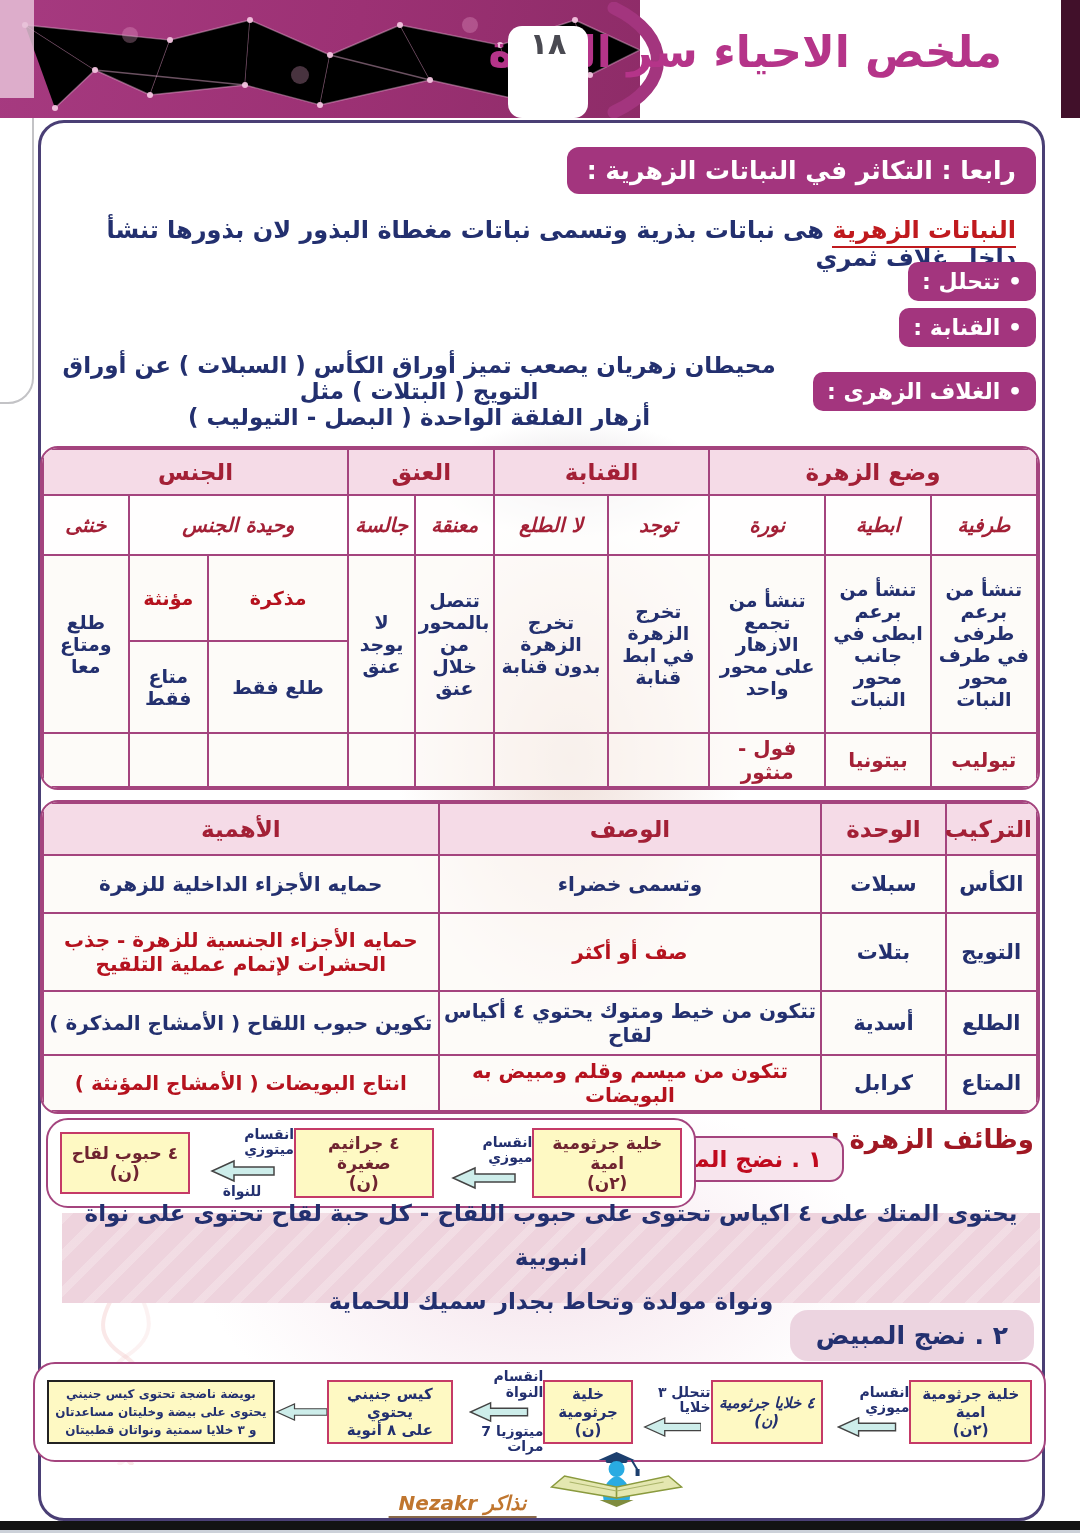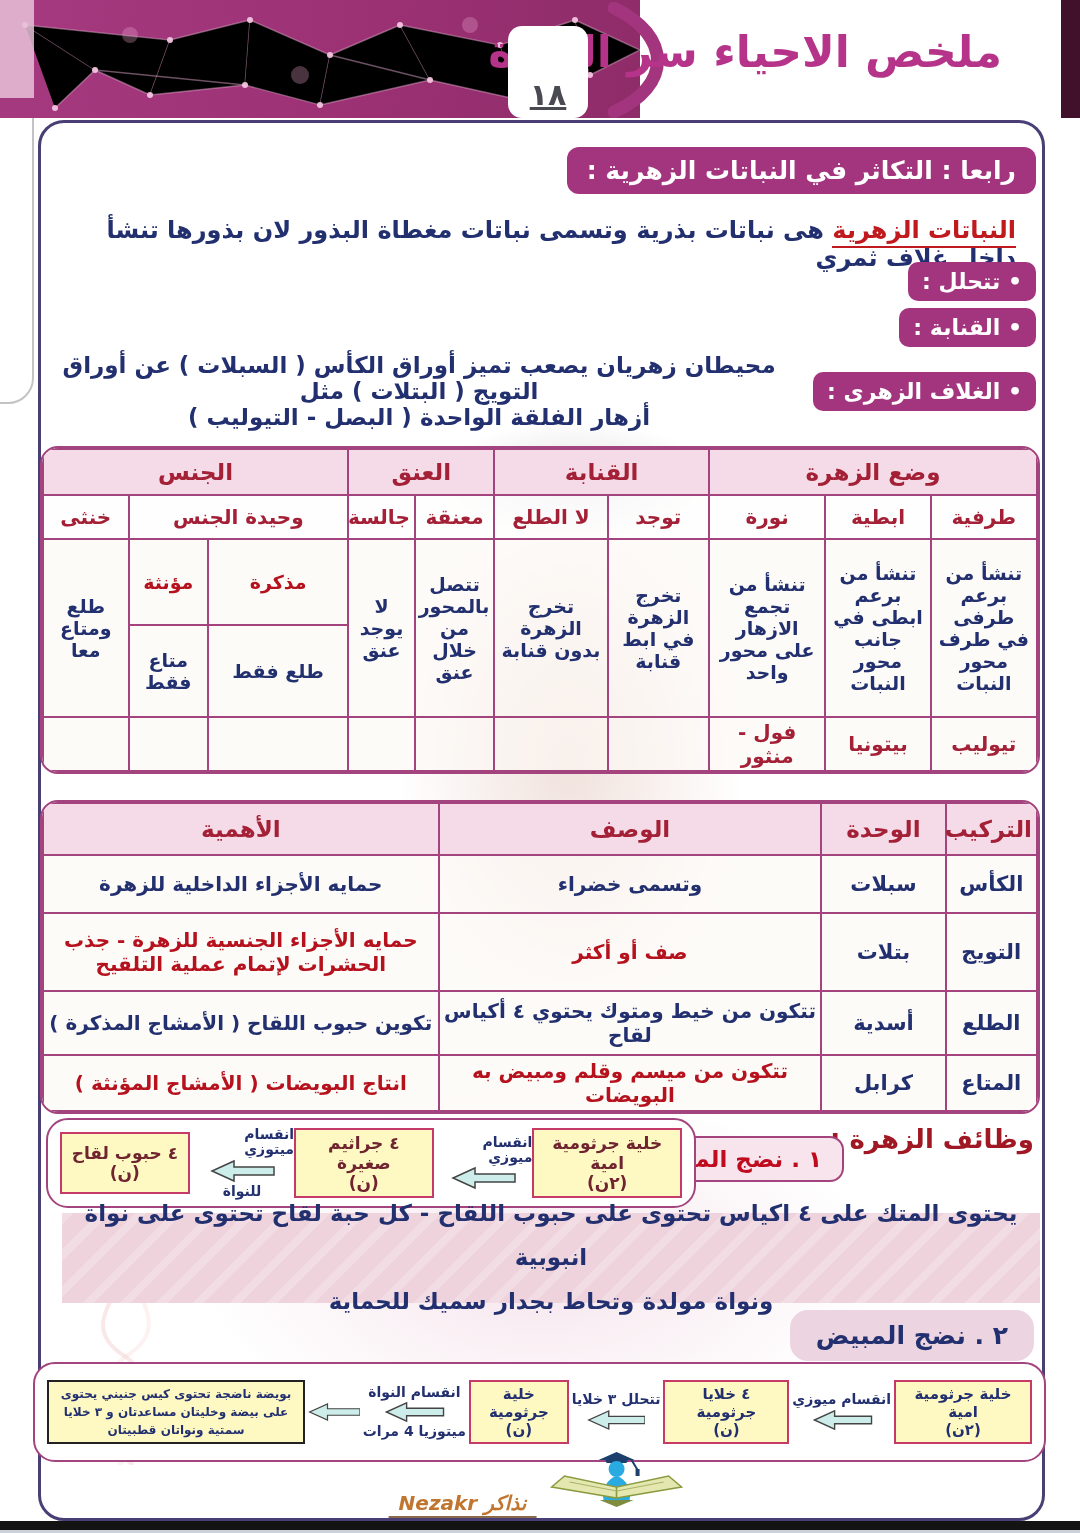--- a/index.html
+++ b/index.html
@@ -14,22 +14,22 @@
          background:radial-gradient(closest-side, rgba(236,204,219,.5), rgba(236,204,219,0) 75%); }
   .wm3 { left:380px; top:395px; width:390px; height:170px;
          background:radial-gradient(closest-side, rgba(160,148,158,.28), rgba(160,148,158,0) 70%); }
 
   
   .banner { position:absolute; left:0; top:0; width:640px; height:118px; z-index:2;
             background:linear-gradient(100deg,#a63a80 0%, #9c3174 55%, #8e2c68 100%); }
   .banner svg { position:absolute; left:0; top:0; }
   .banner-corner { position:absolute; left:0; top:0; width:34px; height:98px; background:#e6c2d8; opacity:.85; z-index:3; }
   .page-tab { position:absolute; left:508px; top:26px; width:80px; height:92px; background:#ffffff;
-              border-radius:14px; z-index:4; display:flex; align-items:flex-end; justify-content:center;
-              padding-bottom:6px; color:#4a4a52; font-size:30px; font-weight:bold;text-decoration:underline; }
+              border-radius:14px; z-index:4; display:flex; justify-content:center;
+              padding-bottom:6px; color:#4a4a52; font-size:30px; font-weight:bold; }
   .crescent { position:absolute; left:606px; top:2px; z-index:3; }
   .hdr-title { position:absolute; right:78px; top:26px; z-index:3; color:#b53489; font-size:44px;
                font-weight:bold; letter-spacing:-1px; }
   .edge-right { position:absolute; left:1061px; top:0; width:19px; height:118px; background:#41102a; z-index:2; }
   .page-curl { position:absolute; left:-18px; top:98px; width:52px; height:306px; background:#fff;
                border:2px solid #c3c3c6; border-radius:0 0 26px 0; z-index:1; }
 
   
   .frame { position:absolute; left:38px; top:120px; width:1007px; height:1401px;
            border:3px solid #4a3f75; border-radius:26px; z-index:1; }
@@ -45,21 +45,21 @@
             border-radius:10px; white-space:nowrap; }
   .b-text { color:#23306f; font-size:23px; font-weight:bold; }
   .pre { white-space:pre-line; }
 
   
   .twrap { position:absolute; left:40px; width:1000px; z-index:2; border:2px solid #a4447e;
            border-radius:18px; overflow:hidden; background:rgba(253,250,245,.35); }
   table { width:100%; border-collapse:collapse; table-layout:fixed; }
   td, th { border:2px solid #a4447e; text-align:center; vertical-align:middle; font-weight:bold; padding:2px 4px; }
   .grp  { background:#f5dbe7; color:#a32036; font-size:23px; height:46px; }
-  .subh { background:rgba(255,255,255,.55); color:#a32036; font-size:20px; height:44px; }
+  .subh { background:rgba(255,255,255,.55); color:#a32036; font-size:20px; height:60px;font-style:italic; }
   .bcell{ background:rgba(253,249,243,.45); color:#23306f; font-size:19px; }
   .redt { color:#b5121e; }
   .bluet{ color:#23306f; }
   .exr  { background:rgba(253,249,243,.45); color:#a32036; font-size:20px; height:50px; }
   .t1 .rA { height:86px; } .t1 .rB { height:92px; }
   .t2 .hh { height:52px; font-size:23px; }
   .t2 td { font-size:20px; }
   .t2 .struct { font-size:21px; }
 
   
@@ -315,38 +315,40 @@
 <div class="fc fc2">
   <div class="fc-box pre" style="width:138px;">خلية جرثومية امية
 (٢ن)</div>
   <div class="fc-gap">
     <span>انقسام ميوزي</span>
     <svg width="62" height="24" viewBox="0 0 64 26">
         <path d="M64 9 H24 V3 L2 13 L24 23 V17 H64 Z" fill="#cdedea" stroke="#444" stroke-width="1.5"></path>
       </svg>
     <span></span>
   </div>
-  <div class="fc-box pre" style="width:126px;">٤ خلايا جرثومية
+  <div class="fc-box pre" style="width:126px;font-style:italic;">٤ خلايا جرثومية
 (ن)</div>
   <div class="fc-gap">
     <span>تتحلل ٣ خلايا</span>
     <svg width="58" height="24" viewBox="0 0 64 26">
         <path d="M64 9 H24 V3 L2 13 L24 23 V17 H64 Z" fill="#cdedea" stroke="#444" stroke-width="1.5"></path>
       </svg>
     <span></span>
   </div>
   <div class="fc-box pre" style="width:100px;">خلية جرثومية
 (ن)</div>
   <div class="fc-gap">
     <span>انقسام النواة</span>
     <svg width="70" height="24" viewBox="0 0 64 26">
         <path d="M64 9 H24 V3 L2 13 L24 23 V17 H64 Z" fill="#cdedea" stroke="#444" stroke-width="1.5"></path>
       </svg>
-    <span>ميتوزيا 4 مرات</span>
-  </div>
+    <span>ميتوزيا 7 مرات</span>
+  </div>
+  <div class="fc-box pre" style="width:142px;">كيس جنيني يحتوي
+على ٨ أنوية</div>
   <div class="fc-gap">
     <svg width="52" height="24" viewBox="0 0 64 26">
         <path d="M64 9 H24 V3 L2 13 L24 23 V17 H64 Z" fill="#cdedea" stroke="#444" stroke-width="1.5"></path>
       </svg>
   </div>
   <div class="fc-box black" style="width:258px;">بويضة ناضجة تحتوى كيس جنيني يحتوى على بيضة وخليتان مساعدتان و ٣ خلايا سمتية ونواتان قطبيتان</div>
 </div>
 
 <div class="logo">
   <svg width="150" height="60" viewBox="0 0 150 60">

